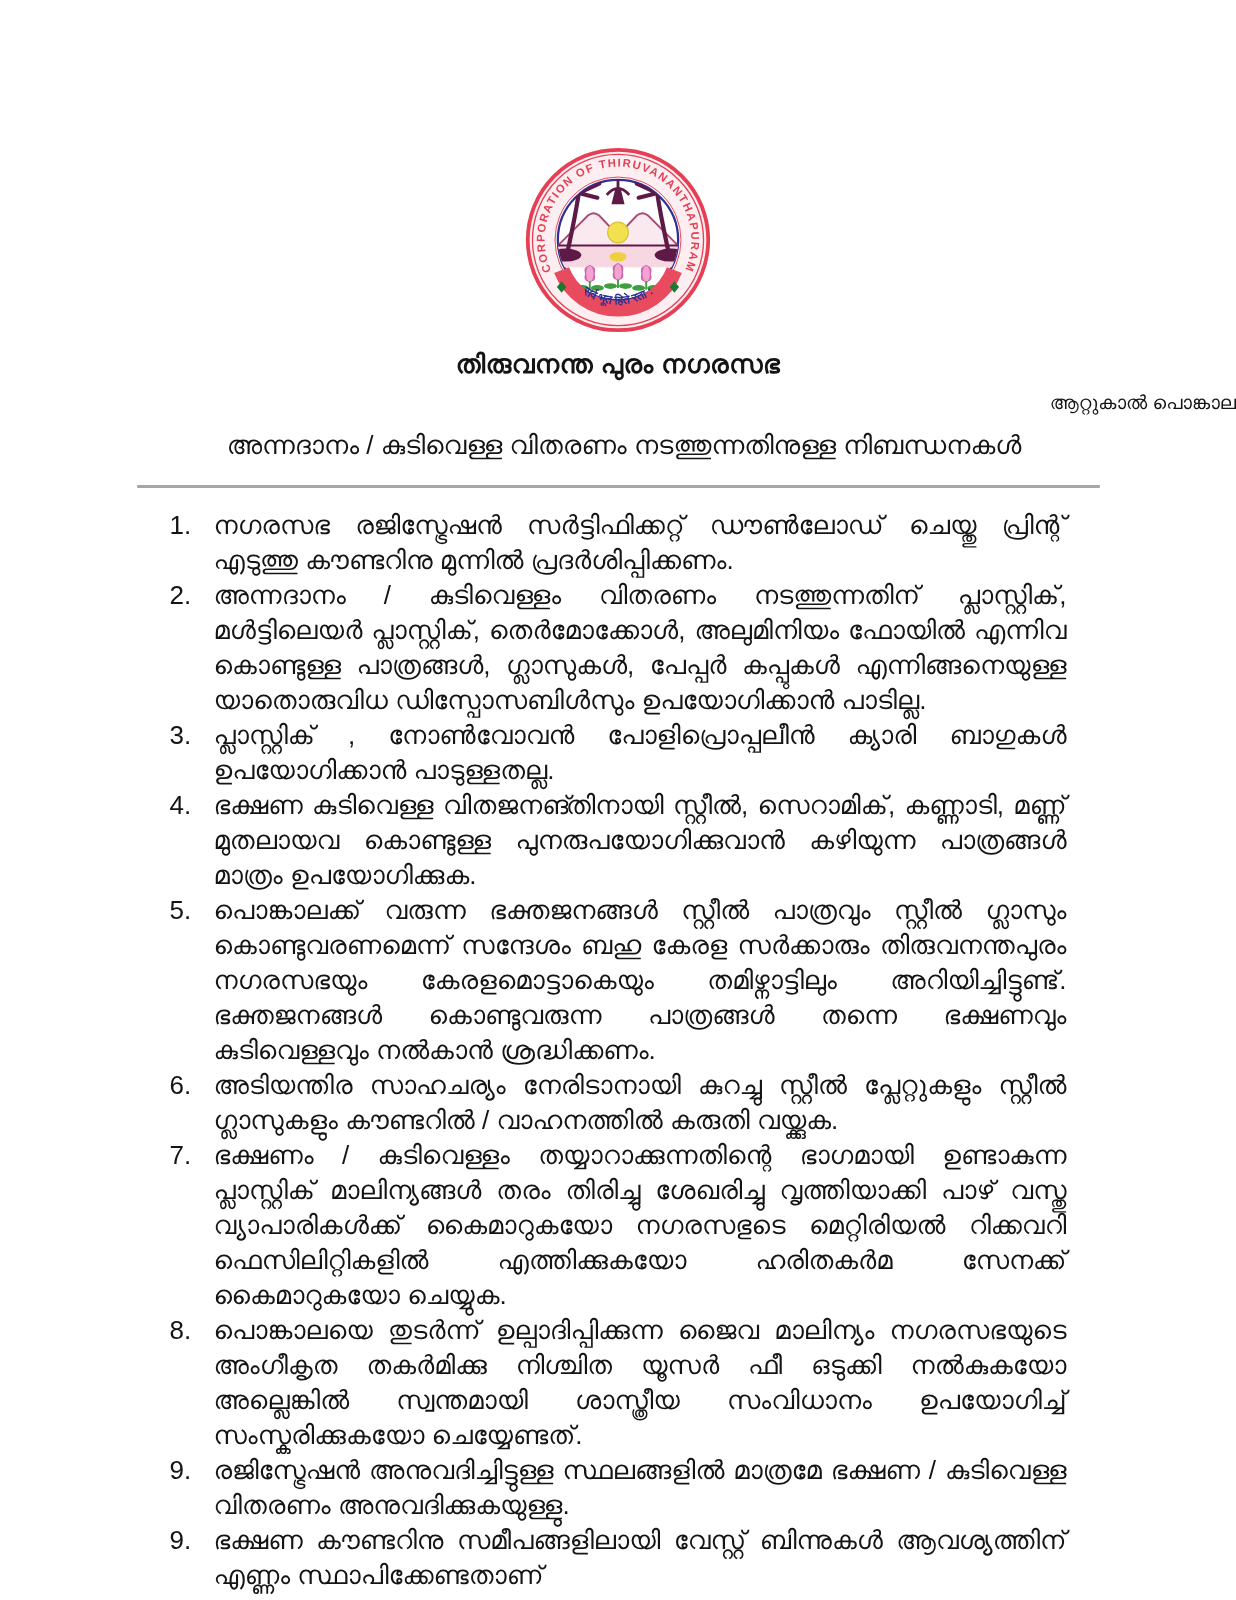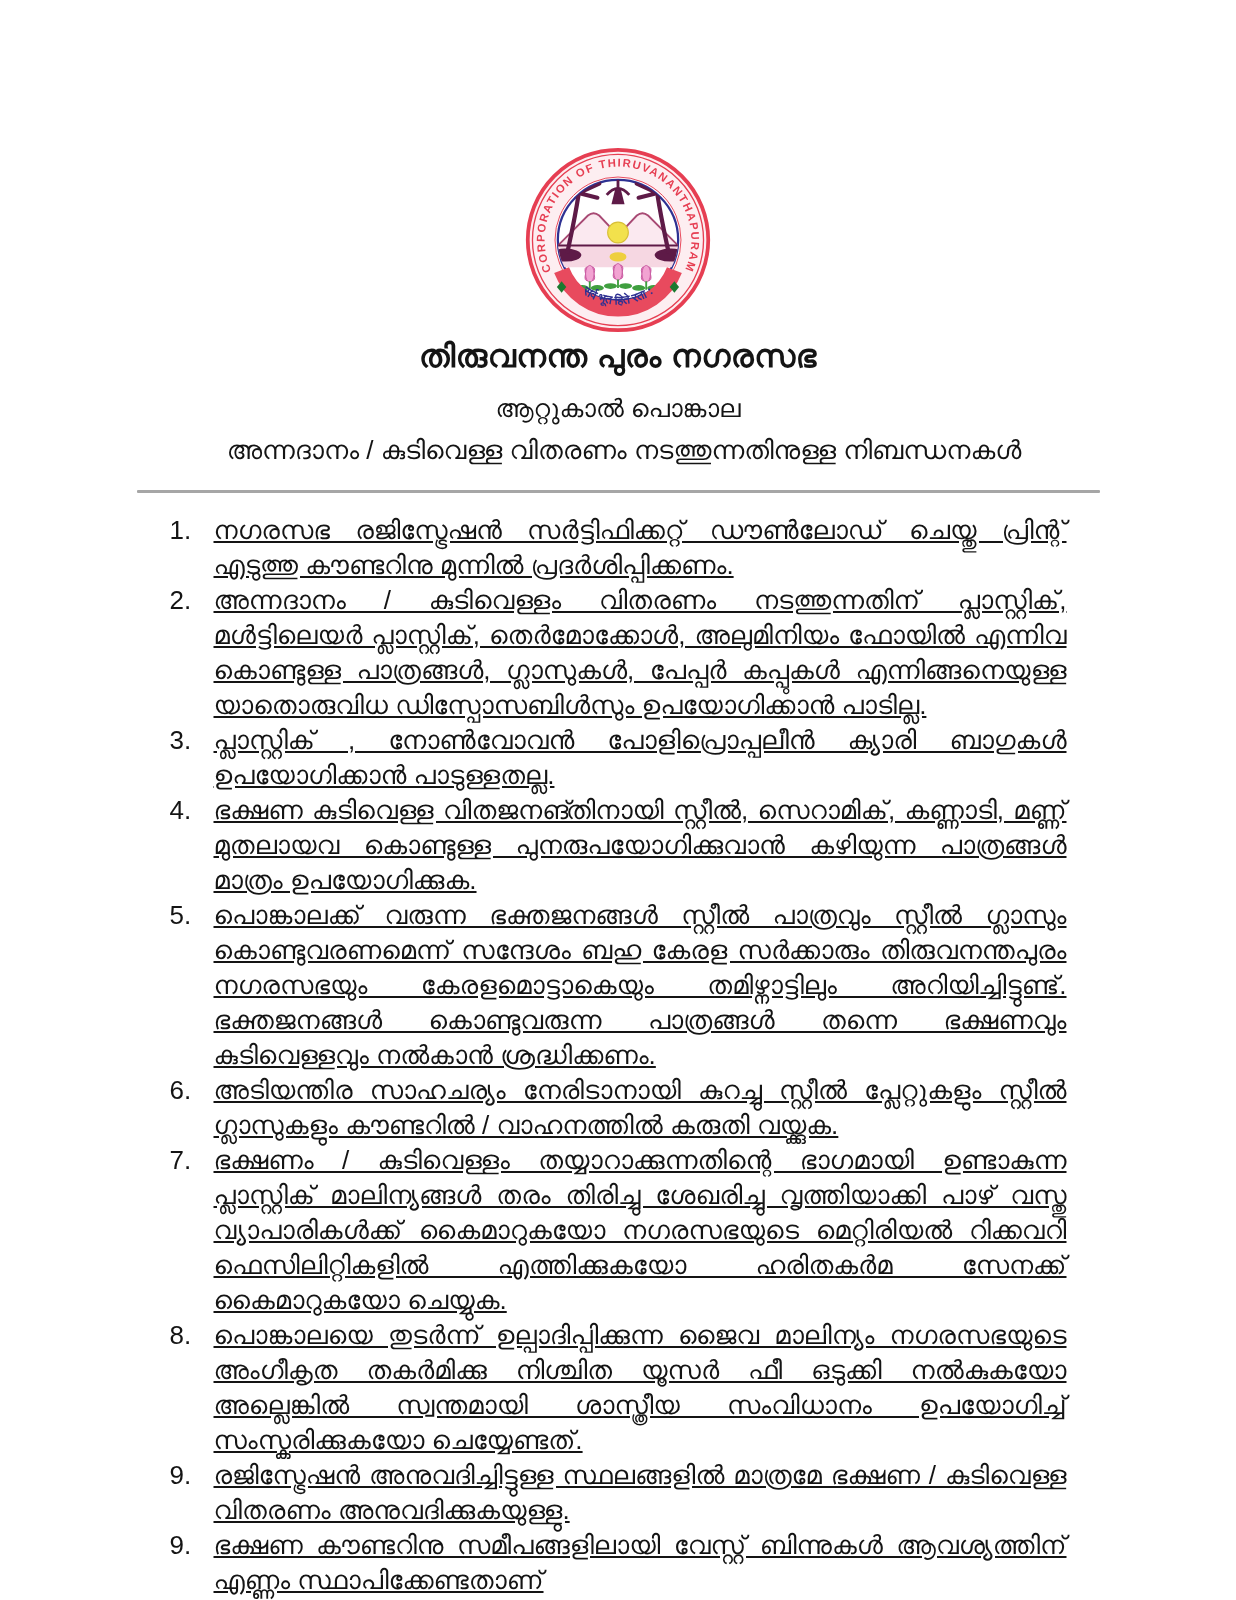--- a/index.html
+++ b/index.html
@@ -19,29 +19,29 @@
     padding-top: 146px;
   }
   .logo-wrap {
     width: 188px;
     margin: 0 auto;
   }
   .logo-wrap svg { display: block; width: 188px; height: 188px; }
 
   .doc-title {
     text-align: center;
-    font-size: 32px;
+    font-size: 26px;
     font-weight: bold;
     letter-spacing: 0.5px;
+    margin-top: 8px;
     line-height: 44px;
   }
   .doc-subtitle {
-    text-align: center;
-    font-size: 25px;
-    margin-top: 13px;
+    text-align: right;
+    font-size: 19px;
     line-height: 34px;
   }
   .doc-heading {
     text-align: center;
     font-size: 26px;
     margin-top: 7px;
     line-height: 36px;
     margin-left: 12px;
   }
   .divider {
@@ -64,21 +64,20 @@
     align-items: flex-start;
   }
   .rule-num {
     flex: 0 0 44px;
     text-align: left;
   }
   .rule-text {
     flex: 1;
     text-align: justify;
     text-justify: inter-word;
-    text-decoration: underline;
   }
   .seal-ring-text {
     font-family: "Liberation Sans", sans-serif;
     font-size: 12px;
     font-weight: bold;
     letter-spacing: 1.6px;
   }
   .seal-motto-text {
     font-family: "Liberation Sans", sans-serif;
     font-size: 13px;
@@ -206,21 +205,21 @@
     <li class="rule">
       <span class="rule-num">5.</span>
       <span class="rule-text">പൊങ്കാലക്ക് വരുന്ന ഭക്തജനങ്ങൾ സ്റ്റീൽ പാത്രവും സ്റ്റീൽ ഗ്ലാസും കൊണ്ടുവരണമെന്ന് സന്ദേശം ബഹു കേരള സർക്കാരും തിരുവനന്തപുരം നഗരസഭയും കേരളമൊട്ടാകെയും തമിഴ്നാട്ടിലും അറിയിച്ചിട്ടുണ്ട്. ഭക്തജനങ്ങൾ കൊണ്ടുവരുന്ന പാത്രങ്ങൾ തന്നെ ഭക്ഷണവും കുടിവെള്ളവും നൽകാൻ ശ്രദ്ധിക്കണം.</span>
     </li>
     <li class="rule">
       <span class="rule-num">6.</span>
       <span class="rule-text">അടിയന്തിര സാഹചര്യം നേരിടാനായി കുറച്ചു സ്റ്റീൽ പ്ലേറ്റുകളും സ്റ്റീൽ ഗ്ലാസുകളും കൗണ്ടറിൽ / വാഹനത്തിൽ കരുതി വയ്ക്കുക.</span>
     </li>
     <li class="rule">
       <span class="rule-num">7.</span>
-      <span class="rule-text">ഭക്ഷണം / കുടിവെള്ളം തയ്യാറാക്കുന്നതിന്റെ ഭാഗമായി ഉണ്ടാകുന്ന പ്ലാസ്റ്റിക് മാലിന്യങ്ങൾ തരം തിരിച്ചു ശേഖരിച്ചു വൃത്തിയാക്കി പാഴ് വസ്തു വ്യാപാരികൾക്ക് കൈമാറുകയോ നഗരസഭയുടെ മെറ്റിരിയൽ റിക്കവറി ഫെസിലിറ്റികളിൽ എത്തിക്കുകയോ ഹരിതകർമ സേനക്ക് കൈമാറുകയോ ചെയ്യുക.</span>
+      <span class="rule-text">ഭക്ഷണം / കുടിവെള്ളം തയ്യാറാക്കുന്നതിന്റെ ഭാഗമായി ഉണ്ടാകുന്ന പ്ലാസ്റ്റിക് മാലിന്യങ്ങൾ തരം തിരിച്ചു ശേഖരിച്ചു വൃത്തിയാക്കി പാഴ് വസ്തു വ്യാപാരികൾക്ക് കൈമാറുകയോ നഗരസഭുടെ മെറ്റിരിയൽ റിക്കവറി ഫെസിലിറ്റികളിൽ എത്തിക്കുകയോ ഹരിതകർമ സേനക്ക് കൈമാറുകയോ ചെയ്യുക.</span>
     </li>
     <li class="rule">
       <span class="rule-num">8.</span>
       <span class="rule-text">പൊങ്കാലയെ തുടർന്ന് ഉല്പാദിപ്പിക്കുന്ന ജൈവ മാലിന്യം നഗരസഭയുടെ അംഗീകൃത തകർമിക്കു നിശ്ചിത യൂസർ ഫീ ഒടുക്കി നൽകുകയോ അല്ലെങ്കിൽ സ്വന്തമായി ശാസ്ത്രീയ സംവിധാനം ഉപയോഗിച്ച് സംസ്കരിക്കുകയോ ചെയ്യേണ്ടത്.</span>
     </li>
     <li class="rule">
       <span class="rule-num">9.</span>
       <span class="rule-text">രജിസ്ട്രേഷൻ അനുവദിച്ചിട്ടുള്ള സ്ഥലങ്ങളിൽ മാത്രമേ ഭക്ഷണ / കുടിവെള്ള വിതരണം അനുവദിക്കുകയുള്ളു.</span>
     </li>
     <li class="rule">

